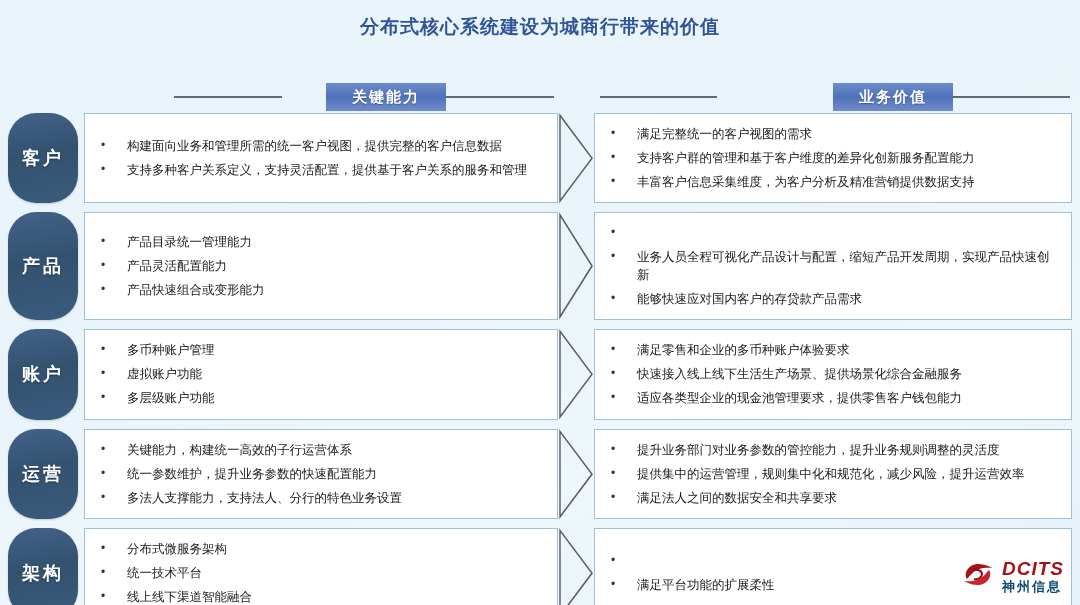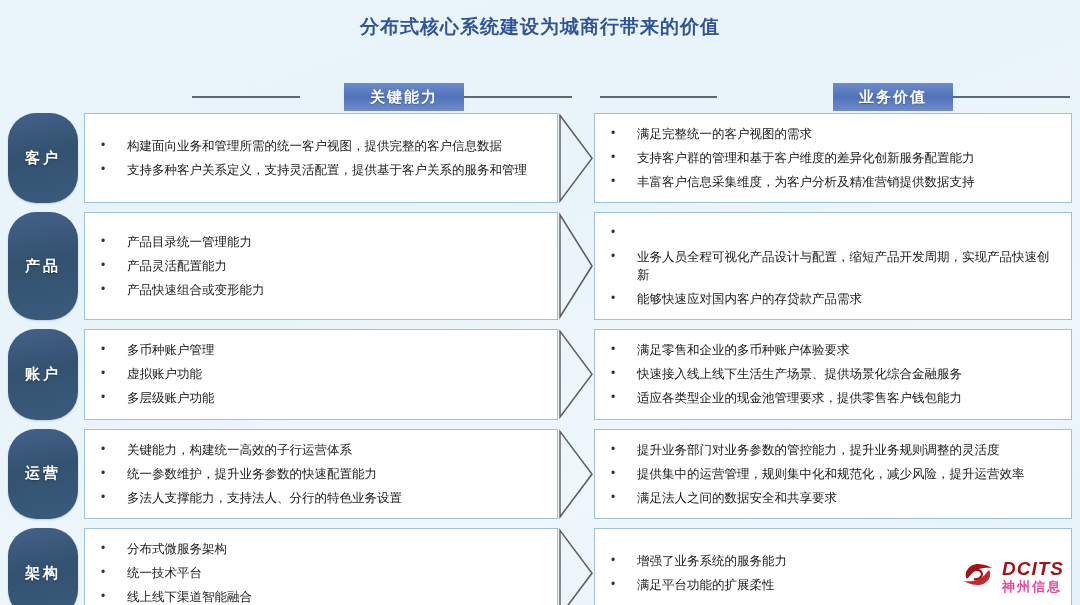--- a/index.html
+++ b/index.html
@@ -38,21 +38,21 @@
     width: 1080px;
     height: 30px;
   }
   .hdr-group {
     position: absolute;
     top: 0;
     height: 30px;
     display: flex;
     align-items: center;
   }
-  .hdr-left  { left: 192px;  width: 380px; }
+  .hdr-left  { left: 174px;  width: 380px; }
   .hdr-right { left: 600px;  width: 470px; }
 
   .hdr-line {
     flex: 1 1 auto;
     height: 2px;
     background: #5a6b77;
   }
   .hdr-badge {
     flex: 0 0 auto;
     padding: 4px 26px;
@@ -81,21 +81,21 @@
     margin-bottom: 9px;
     padding-left: 8px;
     padding-right: 8px;
   }
 
   .row-label {
     flex: 0 0 70px;
     width: 70px;
     background: linear-gradient(170deg, #44618a 0%, #33526f 45%, #3a5b7d 100%);
     color: #ffffff;
-    font-size: 15px;
+    font-size: 18px;
     font-weight: bold;
     letter-spacing: 3px;
     display: flex;
     align-items: center;
     justify-content: center;
     text-shadow: 0 1px 2px rgba(0,0,0,0.35);
     box-shadow: 0 1px 2px rgba(40,60,80,0.20);
     border-radius: 28px;
   }
 
@@ -168,21 +168,21 @@
     font-size: 19px;
     font-weight: bold;
     font-style: italic;
     color: #a4131a;
     letter-spacing: 1px;
   }
   .logo-cn {
     display: block;
     font-size: 13px;
     font-weight: bold;
-    color: #ec4899;
+    color: #0c4a6e;
     letter-spacing: 2px;
     margin-top: 2px;
   }
 </style>
 </head>
 <body>
 
 <div class="slide-title">分布式核心系统建设为城商行带来的价值</div>
 
 <div class="col-headers">
@@ -379,21 +379,20 @@
     </div>
     <div class="chev">
       <svg viewBox="0 0 36 72" preserveAspectRatio="none">
           <polygon points="2,2 34,36 2,70" fill="none" stroke="#5c5c5c" stroke-width="1.4"></polygon>
         </svg>
     </div>
     <div class="val-box">
       <ul class="bullet-list">
         <li>
             <span class="dot">•</span>
-            <span class="txt">增强了业务系统的服务能力</span>
           </li>
         <li>
             <span class="dot">•</span>
             <span class="txt">满足平台功能的扩展柔性</span>
           </li>
       </ul>
     </div>
   </div>
 
 </div>

